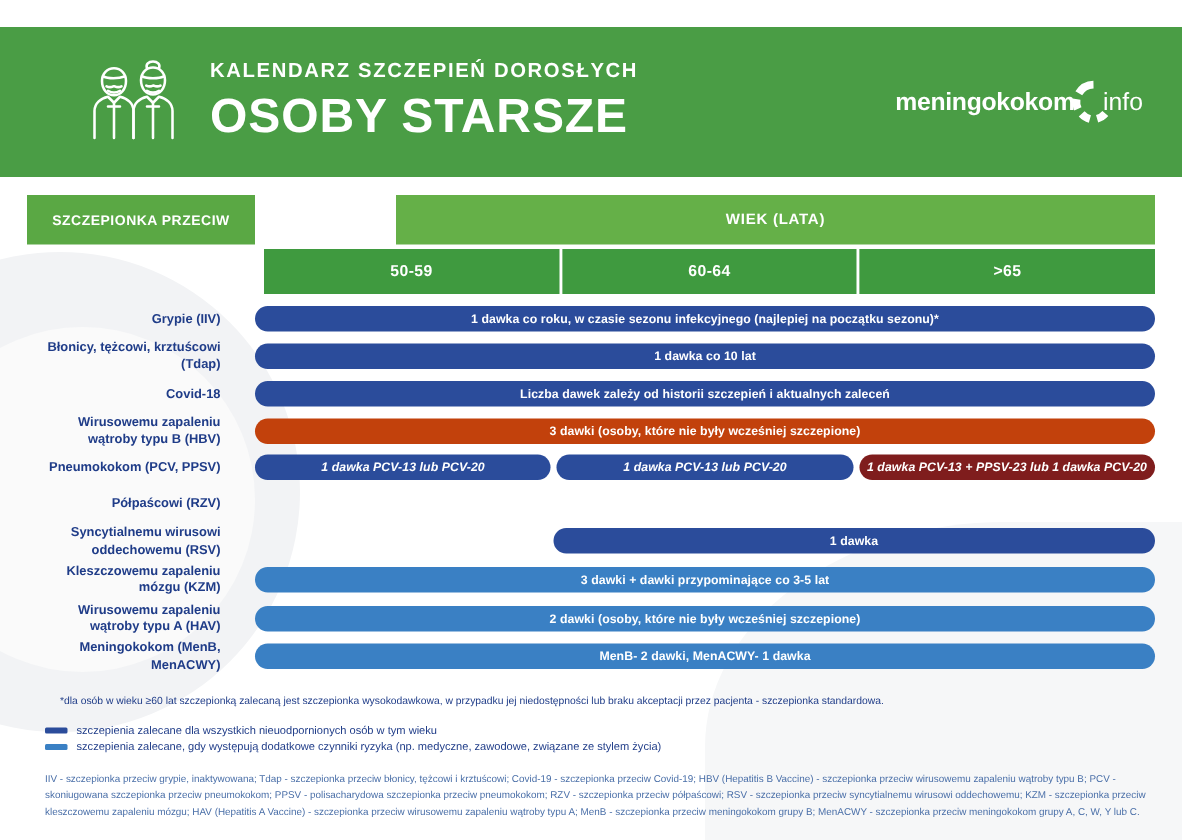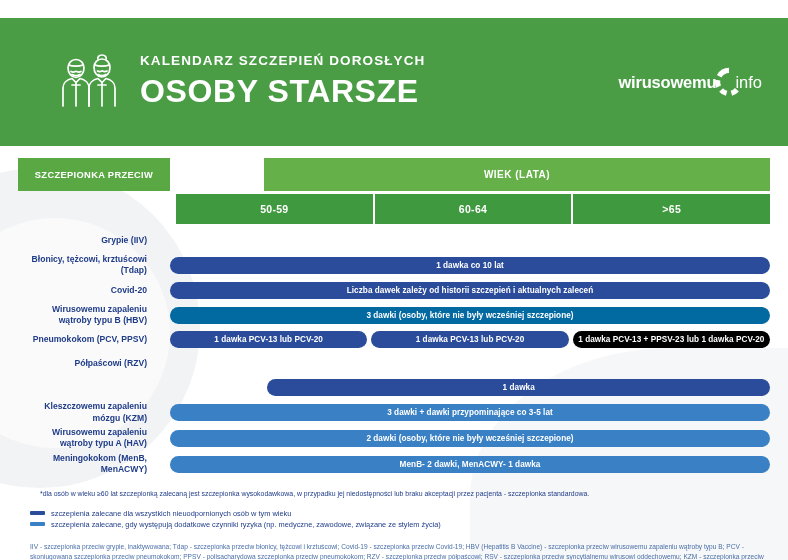--- a/index.html
+++ b/index.html
@@ -13,21 +13,21 @@
 
   
   .wm { position:absolute; border-radius:50%; background:#f2f3f5; z-index:0; }
   .wm1 { left:-120px; top:150px; width:320px; height:320px; }
   .wm2 { left:-60px;  top:200px; width:230px; height:230px; background:#fafafa; }
   .wm3 { left:470px;  top:330px; width:400px; height:300px; background:#f6f7f8; border-radius:50% 0 0 0;}
 
   
   .header {
     position:relative; z-index:2;
-    height:128px; margin:18px 0 0 0;
+    height:100px; margin:18px 0 0 0;
     background: var(--green, #4a9d45);
     display:flex; align-items:center; padding:0 26px 0 58px;
   }
   .header-icon { width:62px; height:56px; flex:0 0 auto; margin-right:20px; }
   .header-texts { flex:1 1 auto; }
   .header-sub {
     color:#fff; font-size:13.5px; font-weight:bold;
     letter-spacing:1.1px; line-height:1.25;
   }
   .header-title {
@@ -81,21 +81,21 @@
 
   .pill {
     display:flex; align-items:center; justify-content:center;
     color:#fff; font-size:8.2px; font-weight:bold; letter-spacing:0.05px;
     border-radius:11px; height:17px; padding:0 6px; text-align:center;
     white-space:nowrap; overflow:hidden;
   }
   .pill.dark  { background:#2b4c9b; }
   .pill.light { background:#3a80c4; }
   .pill.span3 { flex:1 1 100%; }
-  .pill.span1 { flex:1 1 0; }
+  .pill.span1 { flex:1 1 0;font-style:italic; }
   .spacer1    { flex:1 1 0; }
   .pill.span2 { flex:2 2 0; }
 
   
   .notes { position:relative; z-index:2; margin:14px 22px 0 30px; }
   .note-star {
     color:#1f3c88; font-size:6.9px; line-height:1.5;
     margin-left:10px; margin-bottom:9px;
   }
   .legend-line { display:flex; align-items:center; margin-bottom:2px; }
@@ -137,21 +137,21 @@
         <path d="M44 28.5V52M40 31h8"></path>
       </svg>
     </div>
 
     <div class="header-texts">
       <div class="header-sub">KALENDARZ SZCZEPIEŃ DOROSŁYCH</div>
       <div class="header-title">OSOBY STARSZE</div>
     </div>
 
     <div class="logo">
-      <span class="logo-word">wirusowemu</span>
+      <span class="logo-word">meningokokom</span>
       <span class="logo-ring">
         <svg viewBox="0 0 30 30" width="30" height="30">
           <g stroke="#ffffff" stroke-width="5.2" fill="none" stroke-linecap="butt">
             <path d="M15 3.4 A11.6 11.6 0 0 0 5.2 9.2"></path>
             <path d="M3.7 13.1 A11.6 11.6 0 0 0 4.6 19.6"></path>
             <path d="M7.1 22.9 A11.6 11.6 0 0 0 12.6 26.3"></path>
             <path d="M17.4 26.2 A11.6 11.6 0 0 0 22.9 22.7"></path>
           </g>
         </svg>
       </span>
@@ -171,51 +171,55 @@
       <div class="th2-spacer"></div>
       <div class="th2-gap"></div>
       <div class="th2-cell" style="background: rgb(63, 154, 63);">50-59</div>
       <div class="th2-cell" style="background: rgb(63, 154, 63);">60-64</div>
       <div class="th2-cell" style="background: rgb(63, 154, 63);">&gt;65</div>
     </div>
 
     <div class="rows" id="rows-container">
         <div class="row">
           <div class="row-label" style="color: rgb(31, 60, 136);">Grypie (IIV)</div>
+          <div class="row-cells">
+            <div class="pill dark span3" style="background: rgb(43, 76, 155);">1 dawka co roku, w czasie sezonu infekcyjnego (najlepiej na początku sezonu)*</div>
+          </div>
         </div>
         <div class="row">
           <div class="row-label" style="color: rgb(31, 60, 136);">Błonicy, tężcowi, krztuścowi (Tdap)</div>
           <div class="row-cells">
             <div class="pill dark span3" style="background: rgb(43, 76, 155);">1 dawka co 10 lat</div>
           </div>
         </div>
         <div class="row">
-          <div class="row-label" style="color: rgb(31, 60, 136);">Covid-20</div>
+          <div class="row-label" style="color: rgb(31, 60, 136);">Covid-18</div>
           <div class="row-cells">
             <div class="pill dark span3" style="background: rgb(43, 76, 155);">Liczba dawek zależy od historii szczepień i aktualnych zaleceń</div>
           </div>
         </div>
         <div class="row">
           <div class="row-label" style="color: rgb(31, 60, 136);">Wirusowemu zapaleniu wątroby typu B (HBV)</div>
           <div class="row-cells">
-            <div class="pill dark span3" style="background: #0369a1;">3 dawki (osoby, które nie były wcześniej szczepione)</div>
+            <div class="pill dark span3" style="background: #c2410c;">3 dawki (osoby, które nie były wcześniej szczepione)</div>
           </div>
         </div>
         <div class="row">
           <div class="row-label" style="color: rgb(31, 60, 136);">Pneumokokom (PCV, PPSV)</div>
           <div class="row-cells">
             <div class="pill dark span1" style="background: rgb(43, 76, 155);">1 dawka PCV-13 lub PCV-20</div>
             <div class="pill dark span1" style="background: rgb(43, 76, 155);">1 dawka PCV-13 lub PCV-20</div>
-            <div class="pill dark span1" style="background: #000000;">1 dawka PCV-13 + PPSV-23 lub 1 dawka PCV-20</div>
+            <div class="pill dark span1" style="background: #7f1d1d;">1 dawka PCV-13 + PPSV-23 lub 1 dawka PCV-20</div>
           </div>
         </div>
         <div class="row">
           <div class="row-label" style="color: rgb(31, 60, 136);">Półpaścowi (RZV)</div>
         </div>
         <div class="row">
+          <div class="row-label" style="color: rgb(31, 60, 136);">Syncytialnemu wirusowi oddechowemu (RSV)</div>
           <div class="row-cells">
             <div class="spacer1"></div>
             <div class="pill dark span2" style="background: rgb(43, 76, 155);">1 dawka</div>
           </div>
         </div>
         <div class="row">
           <div class="row-label" style="color: rgb(31, 60, 136);">Kleszczowemu zapaleniu mózgu (KZM)</div>
           <div class="row-cells">
             <div class="pill light span3" style="background: rgb(58, 128, 196);">3 dawki + dawki przypominające co 3-5 lat</div>
           </div>

